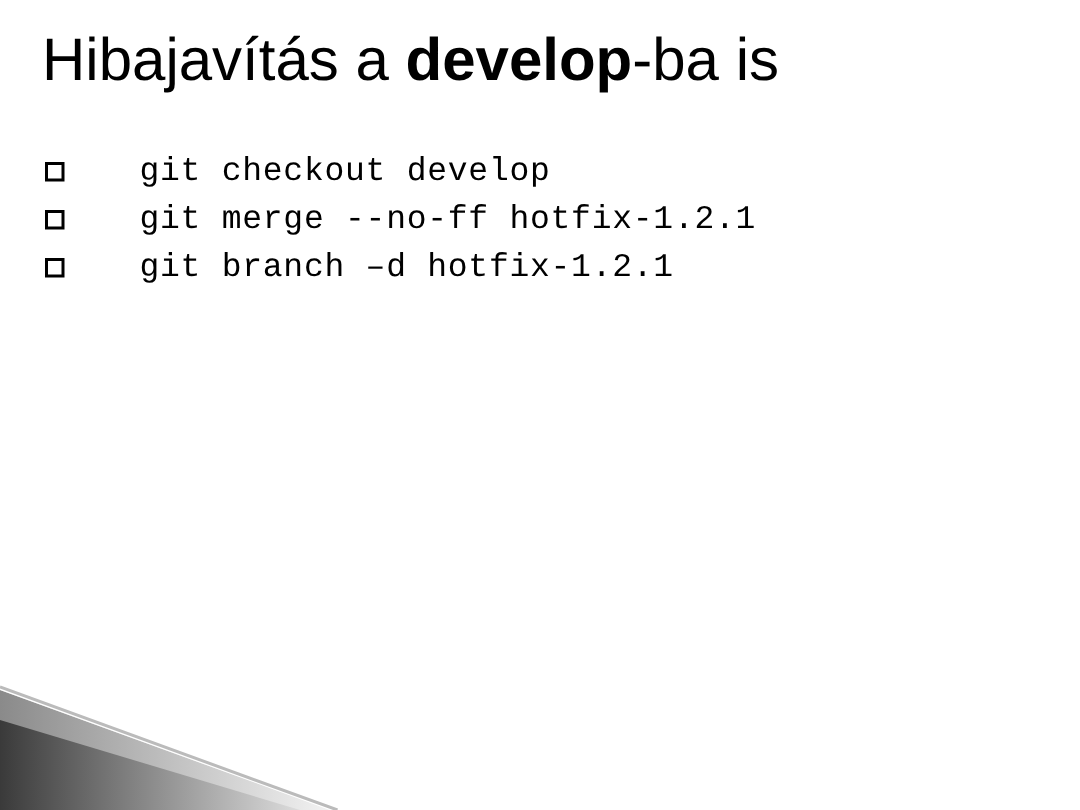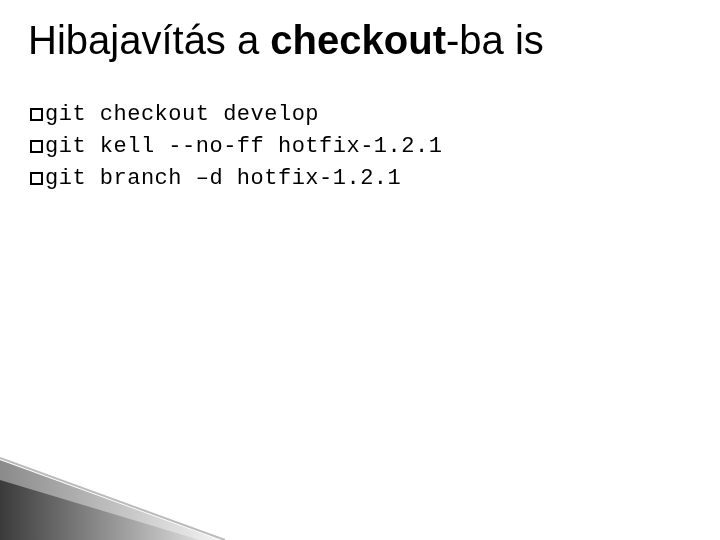--- a/index.html
+++ b/index.html
@@ -46,45 +46,46 @@
     width: 13px;
     height: 13px;
     border: 2px solid #000;
     box-sizing: border-box;
     margin-right: 2px;
     vertical-align: -1px;
   }
   .mono {
     font-family: "Courier New", Courier, monospace;
     letter-spacing: 0.5px;
+    margin-left: 48px;
   }
   .sans {
     font-family: Verdana, Geneva, sans-serif;
   }
   .wedge {
     position: absolute;
     left: 0;
     bottom: 0;
     width: 230px;
     height: 90px;
     pointer-events: none;
   }
 </style>
 </head>
 <body>
 
 <div class="slide">
 
   <div class="title">
-    <span>Hibajavítás a </span><span class="bold">checkout</span><span>-ba is</span>
+    <span>Hibajavítás a </span><span class="bold">develop</span><span>-ba is</span>
   </div>
 
   <div class="content">
     <div class="line"><span class="bullet-box"></span><span class="mono">git checkout develop</span></div>
-    <div class="line"><span class="bullet-box"></span><span class="mono">git kell --no-ff hotfix-1.2.1</span></div>
+    <div class="line"><span class="bullet-box"></span><span class="mono">git merge --no-ff hotfix-1.2.1</span></div>
     <div class="line"><span class="bullet-box"></span><span class="mono">git branch –d hotfix-1.2.1</span></div>
   </div>
 
   <svg class="wedge" viewBox="0 0 230 90" preserveAspectRatio="none">
     <defs>
       <linearGradient id="g1" x1="0" y1="0" x2="1" y2="0">
         <stop offset="0%" stop-color="#3a3a3a"></stop>
         <stop offset="100%" stop-color="#dcdcdc"></stop>
       </linearGradient>
       <linearGradient id="g2" x1="0" y1="0" x2="1" y2="0">

